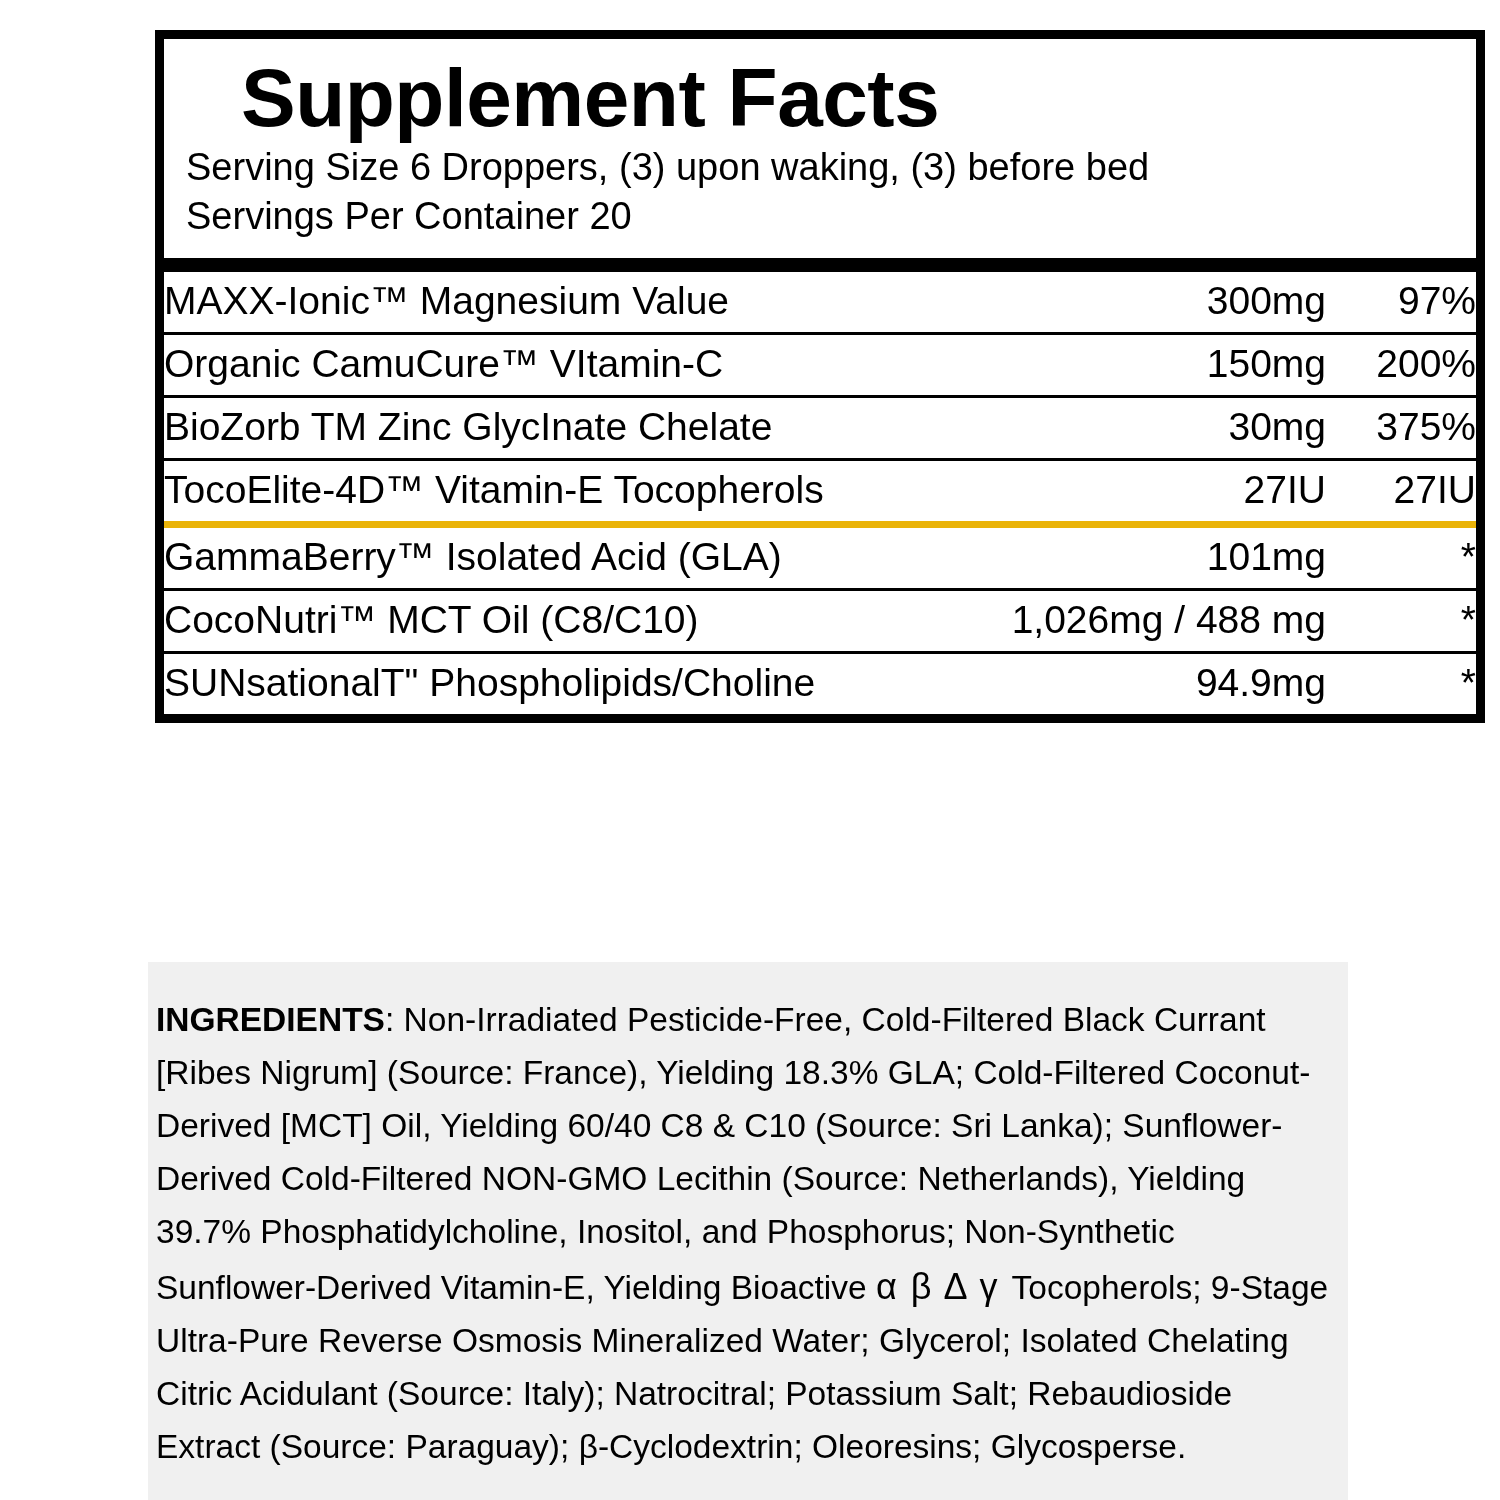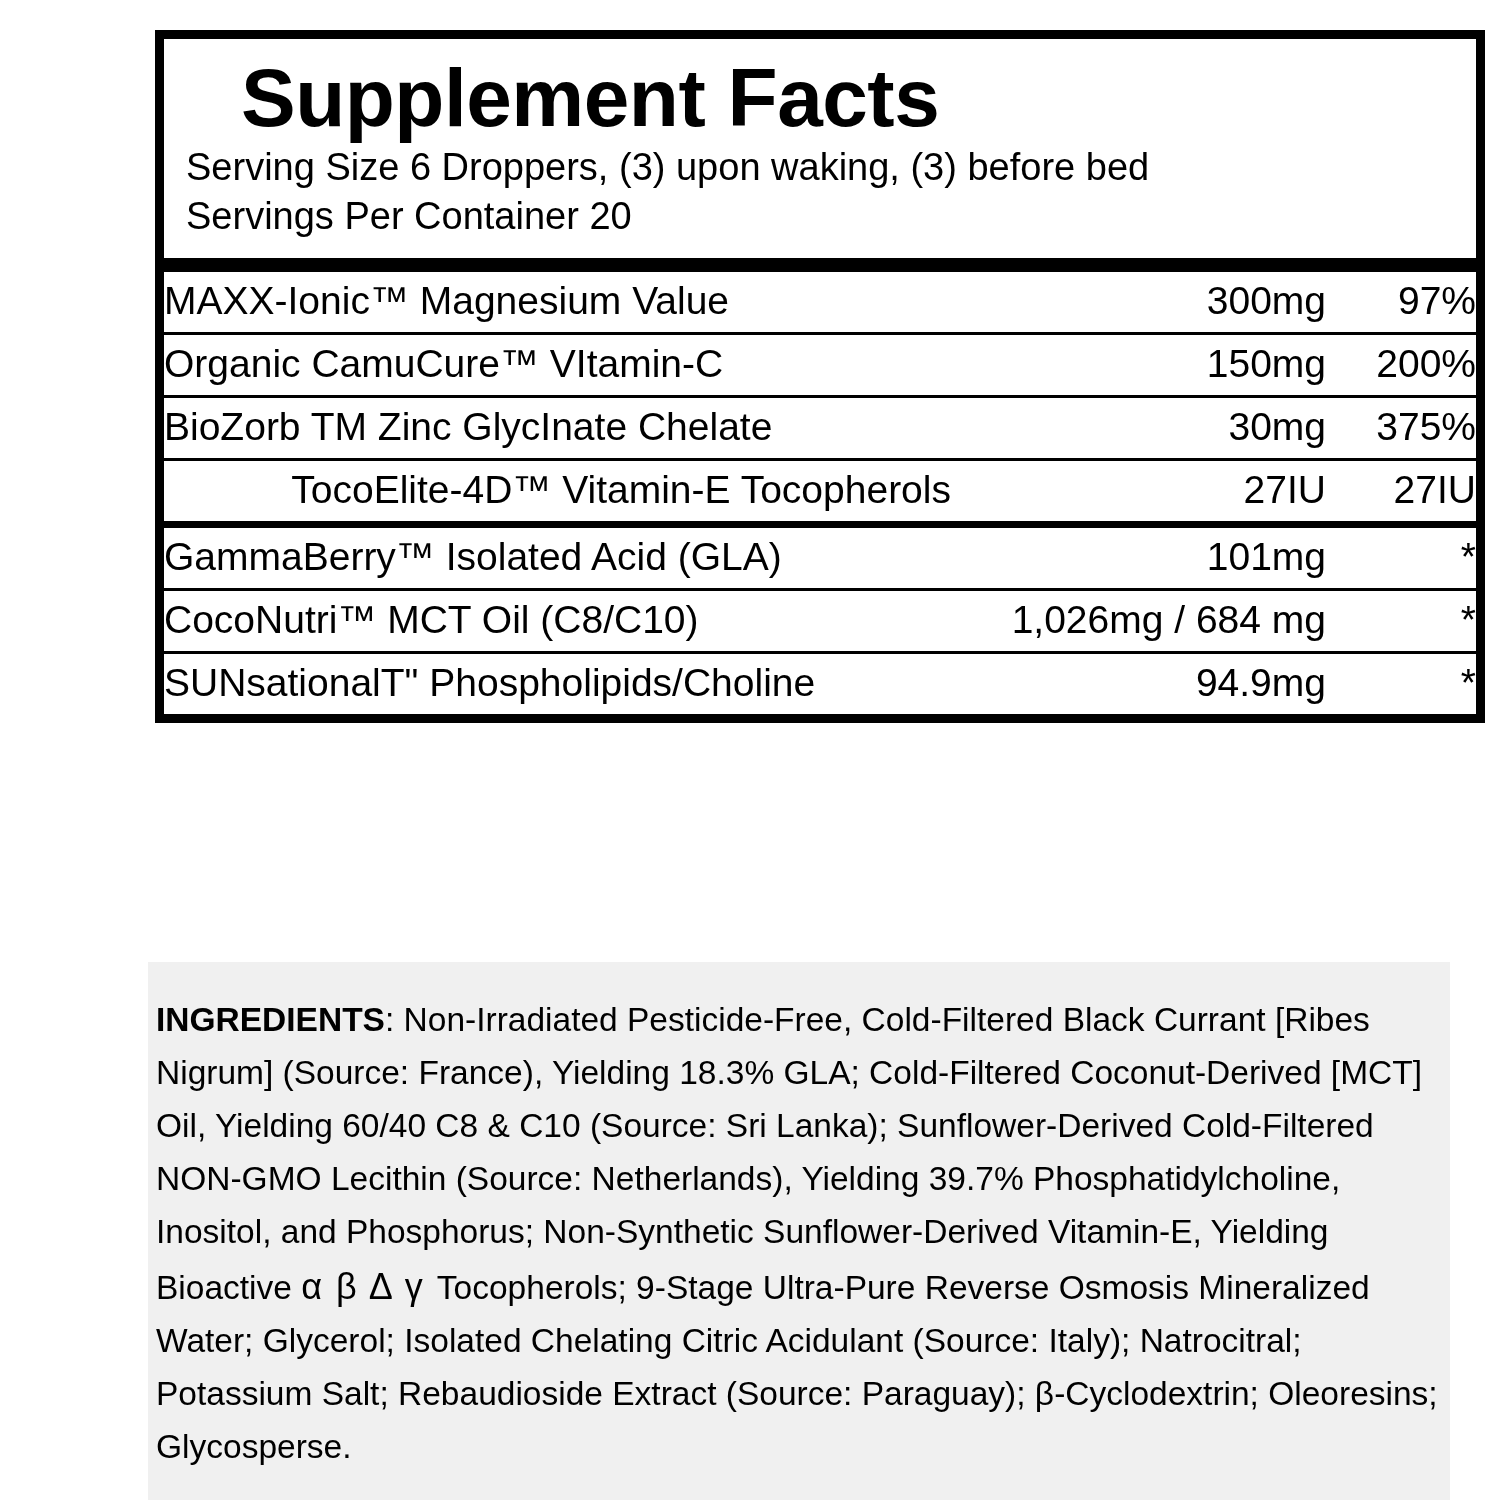--- a/index.html
+++ b/index.html
@@ -92,38 +92,37 @@
     white-space: nowrap;
     padding-right: 18px;
   }
   td.dv {
     text-align: right;
     white-space: nowrap;
     padding-right: 20px;
     width: 150px;
   }
   tr.group-end td {
-    border-bottom: 7px solid #000000;
-    text-align: right;
+    border-bottom: 7px solid #eab308;
   }
 
   .footnote-wrap {
     border-top: 7px solid #000;
   }
   .footnote {
     font-size: 40px;
     padding: 10px 22px 14px 22px;
   }
 
   
   .ingredients {
     position: absolute;
     left: 148px;
     top: 962px;
-    width: 1302px;
+    width: 1200px;
     background: #f0f0f0;
     box-sizing: border-box;
     padding: 32px 8px 26px 8px;
     font-size: 33.5px;
     line-height: 1.58;
   }
   .ingredients .label {
     font-weight: bold;
   }
   .greek {
@@ -171,21 +170,21 @@
           <td class="amt">27IU</td>
           <td class="dv">27IU</td>
         </tr>
         <tr>
           <td class="name">GammaBerry™ Isolated Acid (GLA)</td>
           <td class="amt">101mg</td>
           <td class="dv">*</td>
         </tr>
         <tr>
           <td class="name">CocoNutri™ MCT Oil (C8/C10)</td>
-          <td class="amt">1,026mg / 684 mg</td>
+          <td class="amt">1,026mg / 488 mg</td>
           <td class="dv">*</td>
         </tr>
         <tr>
           <td class="name">SUNsationalT" Phospholipids/Choline</td>
           <td class="amt">94.9mg</td>
           <td class="dv">*</td>
         </tr>
       </tbody>
     </table>
 

